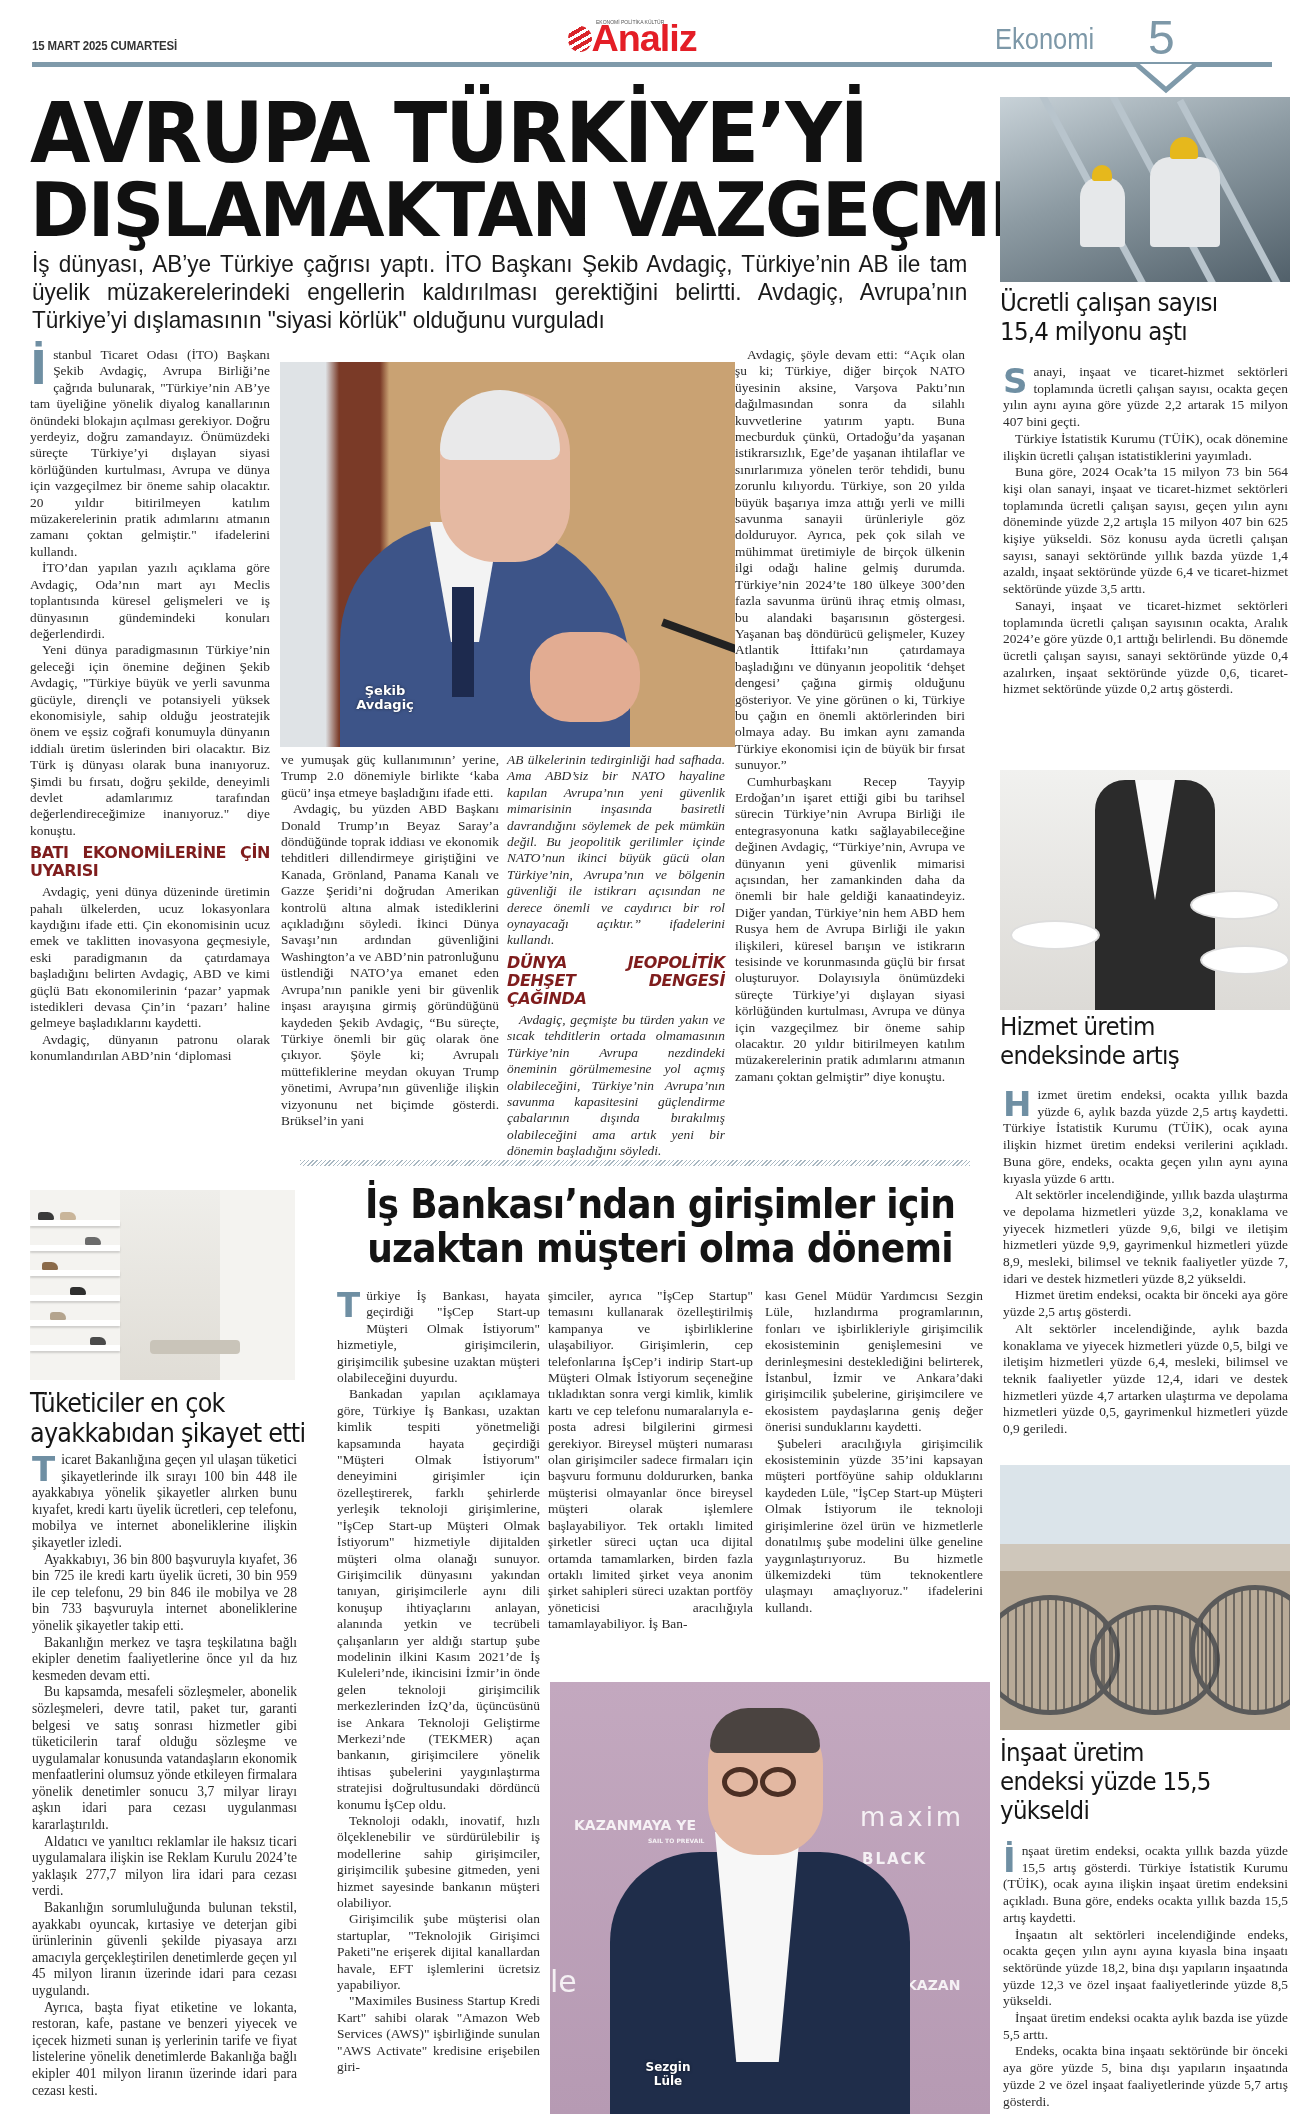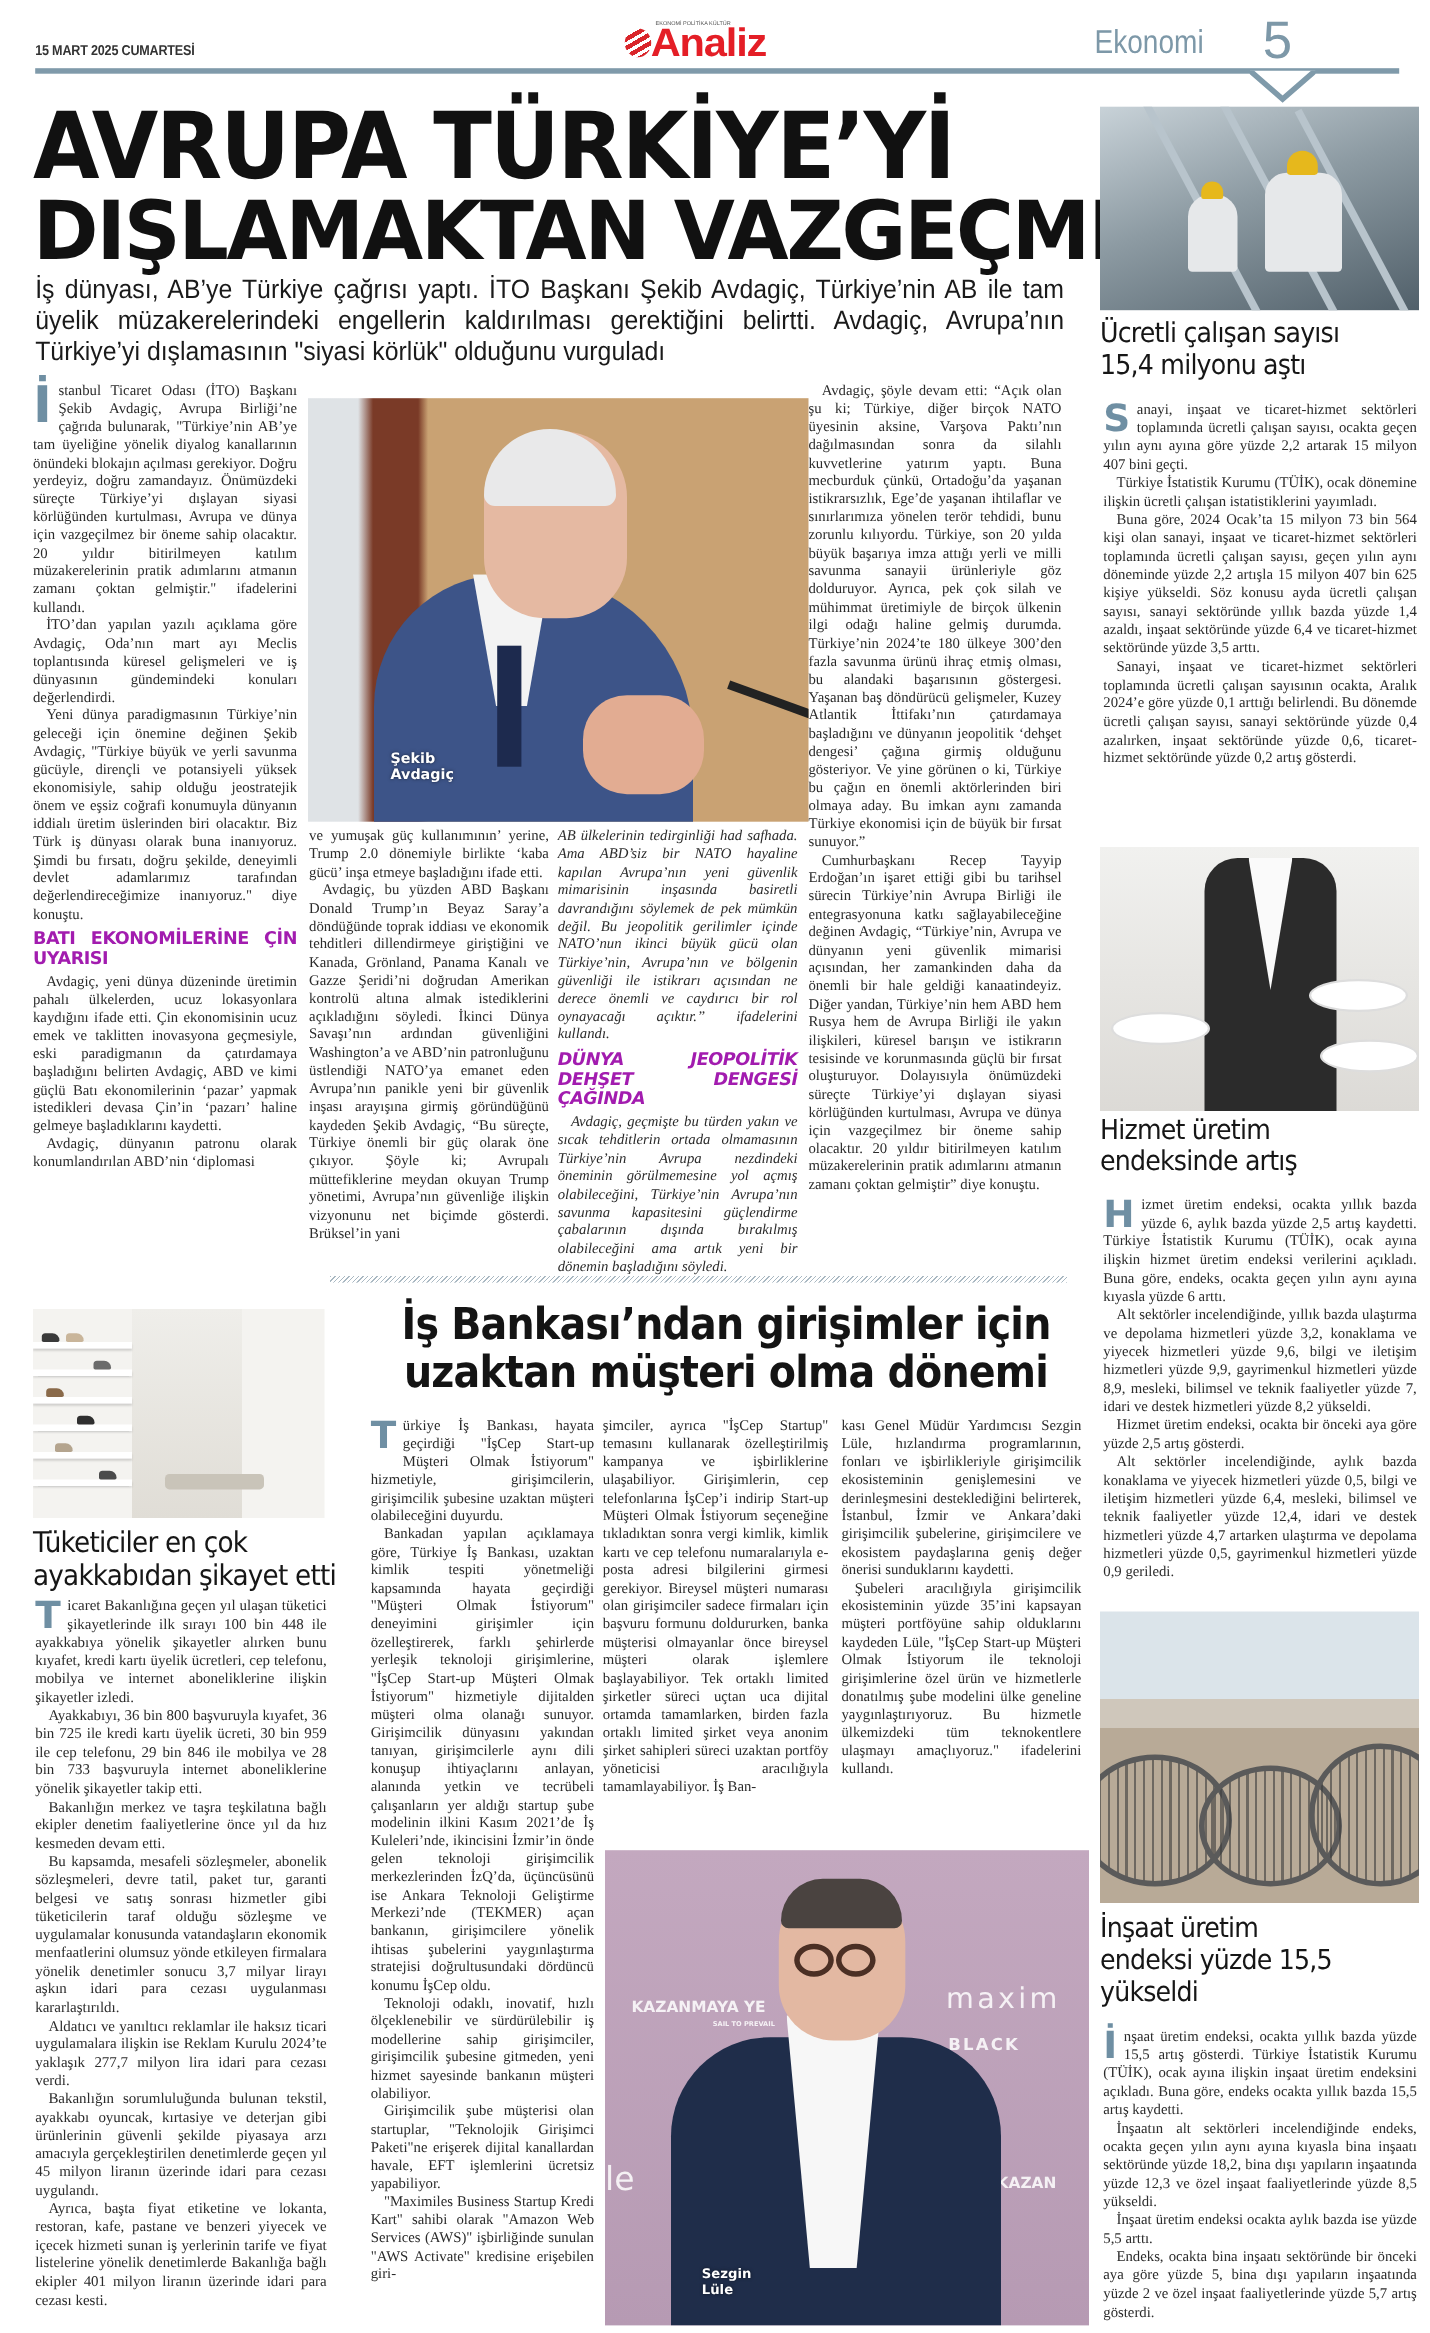--- a/index.html
+++ b/index.html
@@ -21,26 +21,26 @@
   
   .headline { left: 30px; top: 92px; width: 935px; font-family: "DejaVu Sans", sans-serif; font-weight: bold; color: #111; line-height: 0.98; }
   .headline .l1 { font-size: 84px; letter-spacing: -2px; display: block; transform: scaleX(0.93); transform-origin: left; white-space: nowrap; }
   .headline .l2 { font-size: 74px; letter-spacing: -2px; display: block; transform: scaleX(0.97); transform-origin: left; white-space: nowrap; }
   .dek { left: 32px; top: 250px; width: 935px; font-family: "Liberation Sans", sans-serif; font-size: 24px; line-height: 28px; color: #1a1a1a; text-align: justify; transform: scaleX(0.94); transform-origin: left; width: 995px; }
 
   
   .col { font-size: 13.4px; line-height: 16.4px; text-align: justify; hyphens: manual; color: #2b2b2b; }
   .col p { text-indent: 12px; }
   .col p.first { text-indent: 0; }
-  .col h3 { font-family: "DejaVu Sans", sans-serif; font-weight: bold; font-size: 16px; line-height: 18px; color: #a21caf; margin: 5px 0 4px; letter-spacing: -0.4px; }
+  .col h3 { font-family: "DejaVu Sans", sans-serif; font-weight: bold; font-size: 16px; line-height: 18px; color: #7f1d1d; margin: 5px 0 4px; letter-spacing: -0.4px; }
   .dropcap { float: left; font-family: "DejaVu Sans", sans-serif; font-weight: bold; font-size: 46px; line-height: 40px; color: #6f8fa3; margin: 1px 6px 0 0; }
 
   
   .photo { overflow: hidden; }
-  .caption { font-family: "DejaVu Sans", sans-serif; font-weight: bold; color: #fff; font-size: 13px; line-height: 14px; text-align: left; text-shadow: 0 0 3px rgba(0,0,0,0.6); }
+  .caption { font-family: "DejaVu Sans", sans-serif; font-weight: bold; color: #fff; font-size: 13px; line-height: 14px; text-align: center; text-shadow: 0 0 3px rgba(0,0,0,0.6); }
 
   .ph-avdagic { left: 280px; top: 362px; width: 455px; height: 385px; background: linear-gradient(90deg, #dfe3e6 0 10%, #7a3a27 13% 22%, #c9a273 24% 100%); }
   .ph-avdagic .suit { position: absolute; left: 60px; top: 160px; width: 290px; height: 230px; border-radius: 120px 150px 0 0; background: #3d5488; }
   .ph-avdagic .shirt { position: absolute; left: 150px; top: 160px; width: 70px; height: 120px; background: #f3f3f3; clip-path: polygon(0 0, 100% 0, 70% 100%, 30% 100%); }
   .ph-avdagic .tie { position: absolute; left: 172px; top: 225px; width: 22px; height: 110px; background: #1d2a4e; }
   .ph-avdagic .head { position: absolute; left: 160px; top: 30px; width: 130px; height: 170px; border-radius: 60px 60px 55px 55px; background: #e5b9a2; }
   .ph-avdagic .hair { position: absolute; left: 160px; top: 28px; width: 120px; height: 70px; border-radius: 60px 60px 10px 10px; background: #e9e9ea; }
   .ph-avdagic .hand { position: absolute; left: 250px; top: 270px; width: 110px; height: 90px; border-radius: 40px; background: #e2ac92; }
   .ph-avdagic .mic { position: absolute; left: 380px; top: 270px; width: 80px; height: 8px; background: #222; transform: rotate(20deg); }
   .ph-avdagic .caption { position: absolute; left: 75px; top: 322px; }

